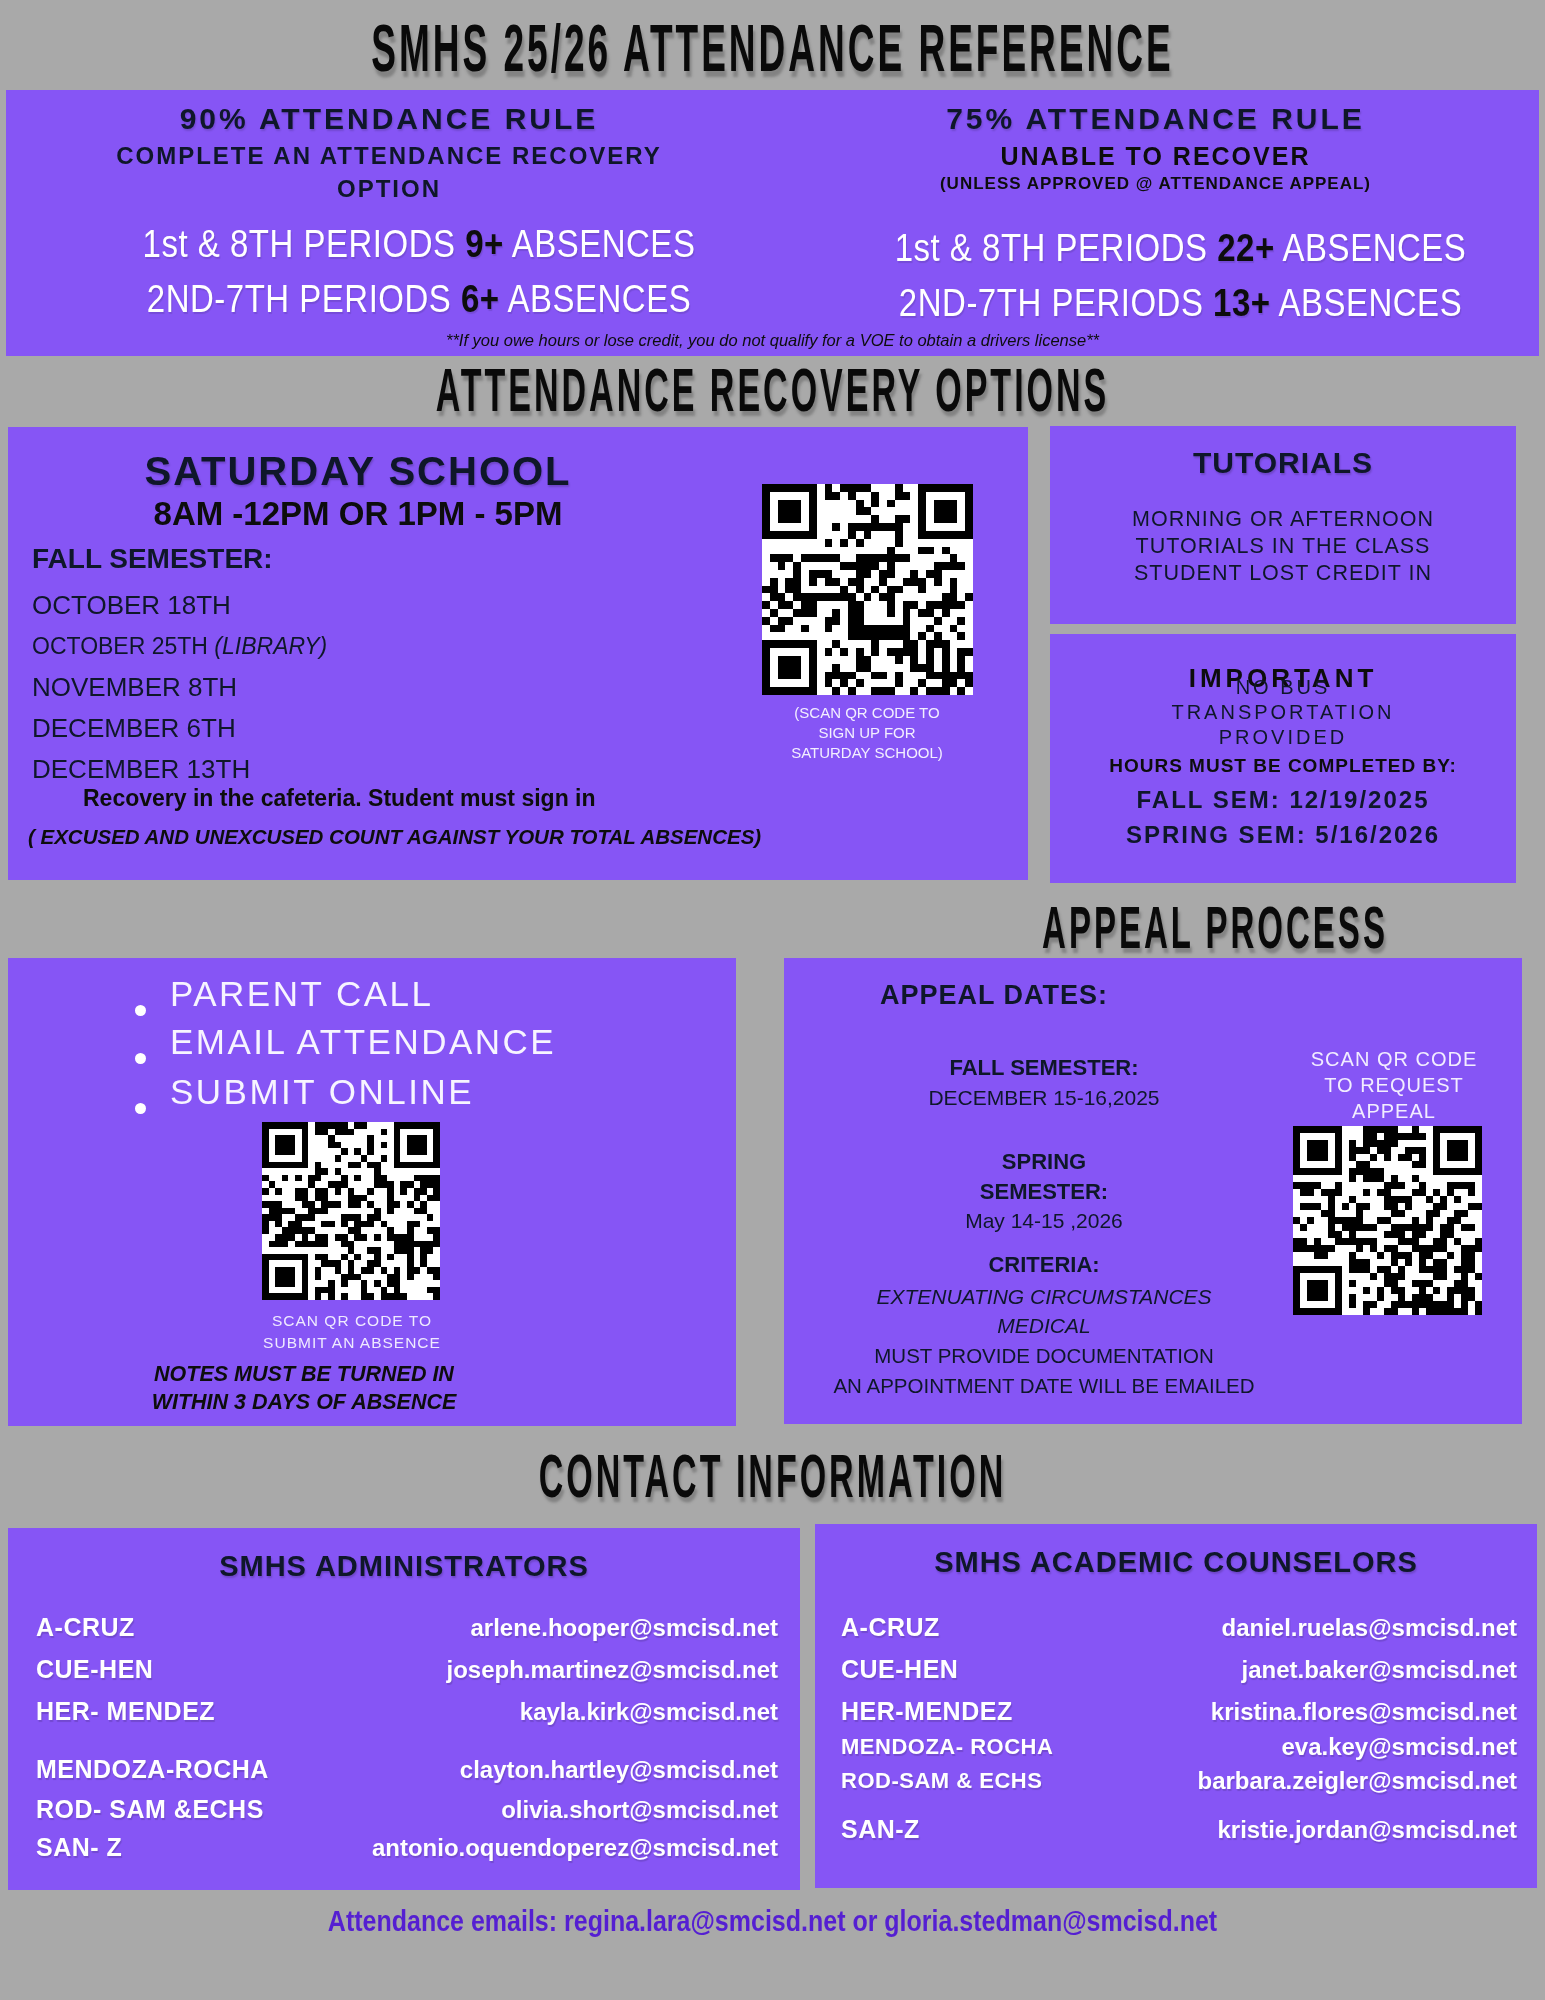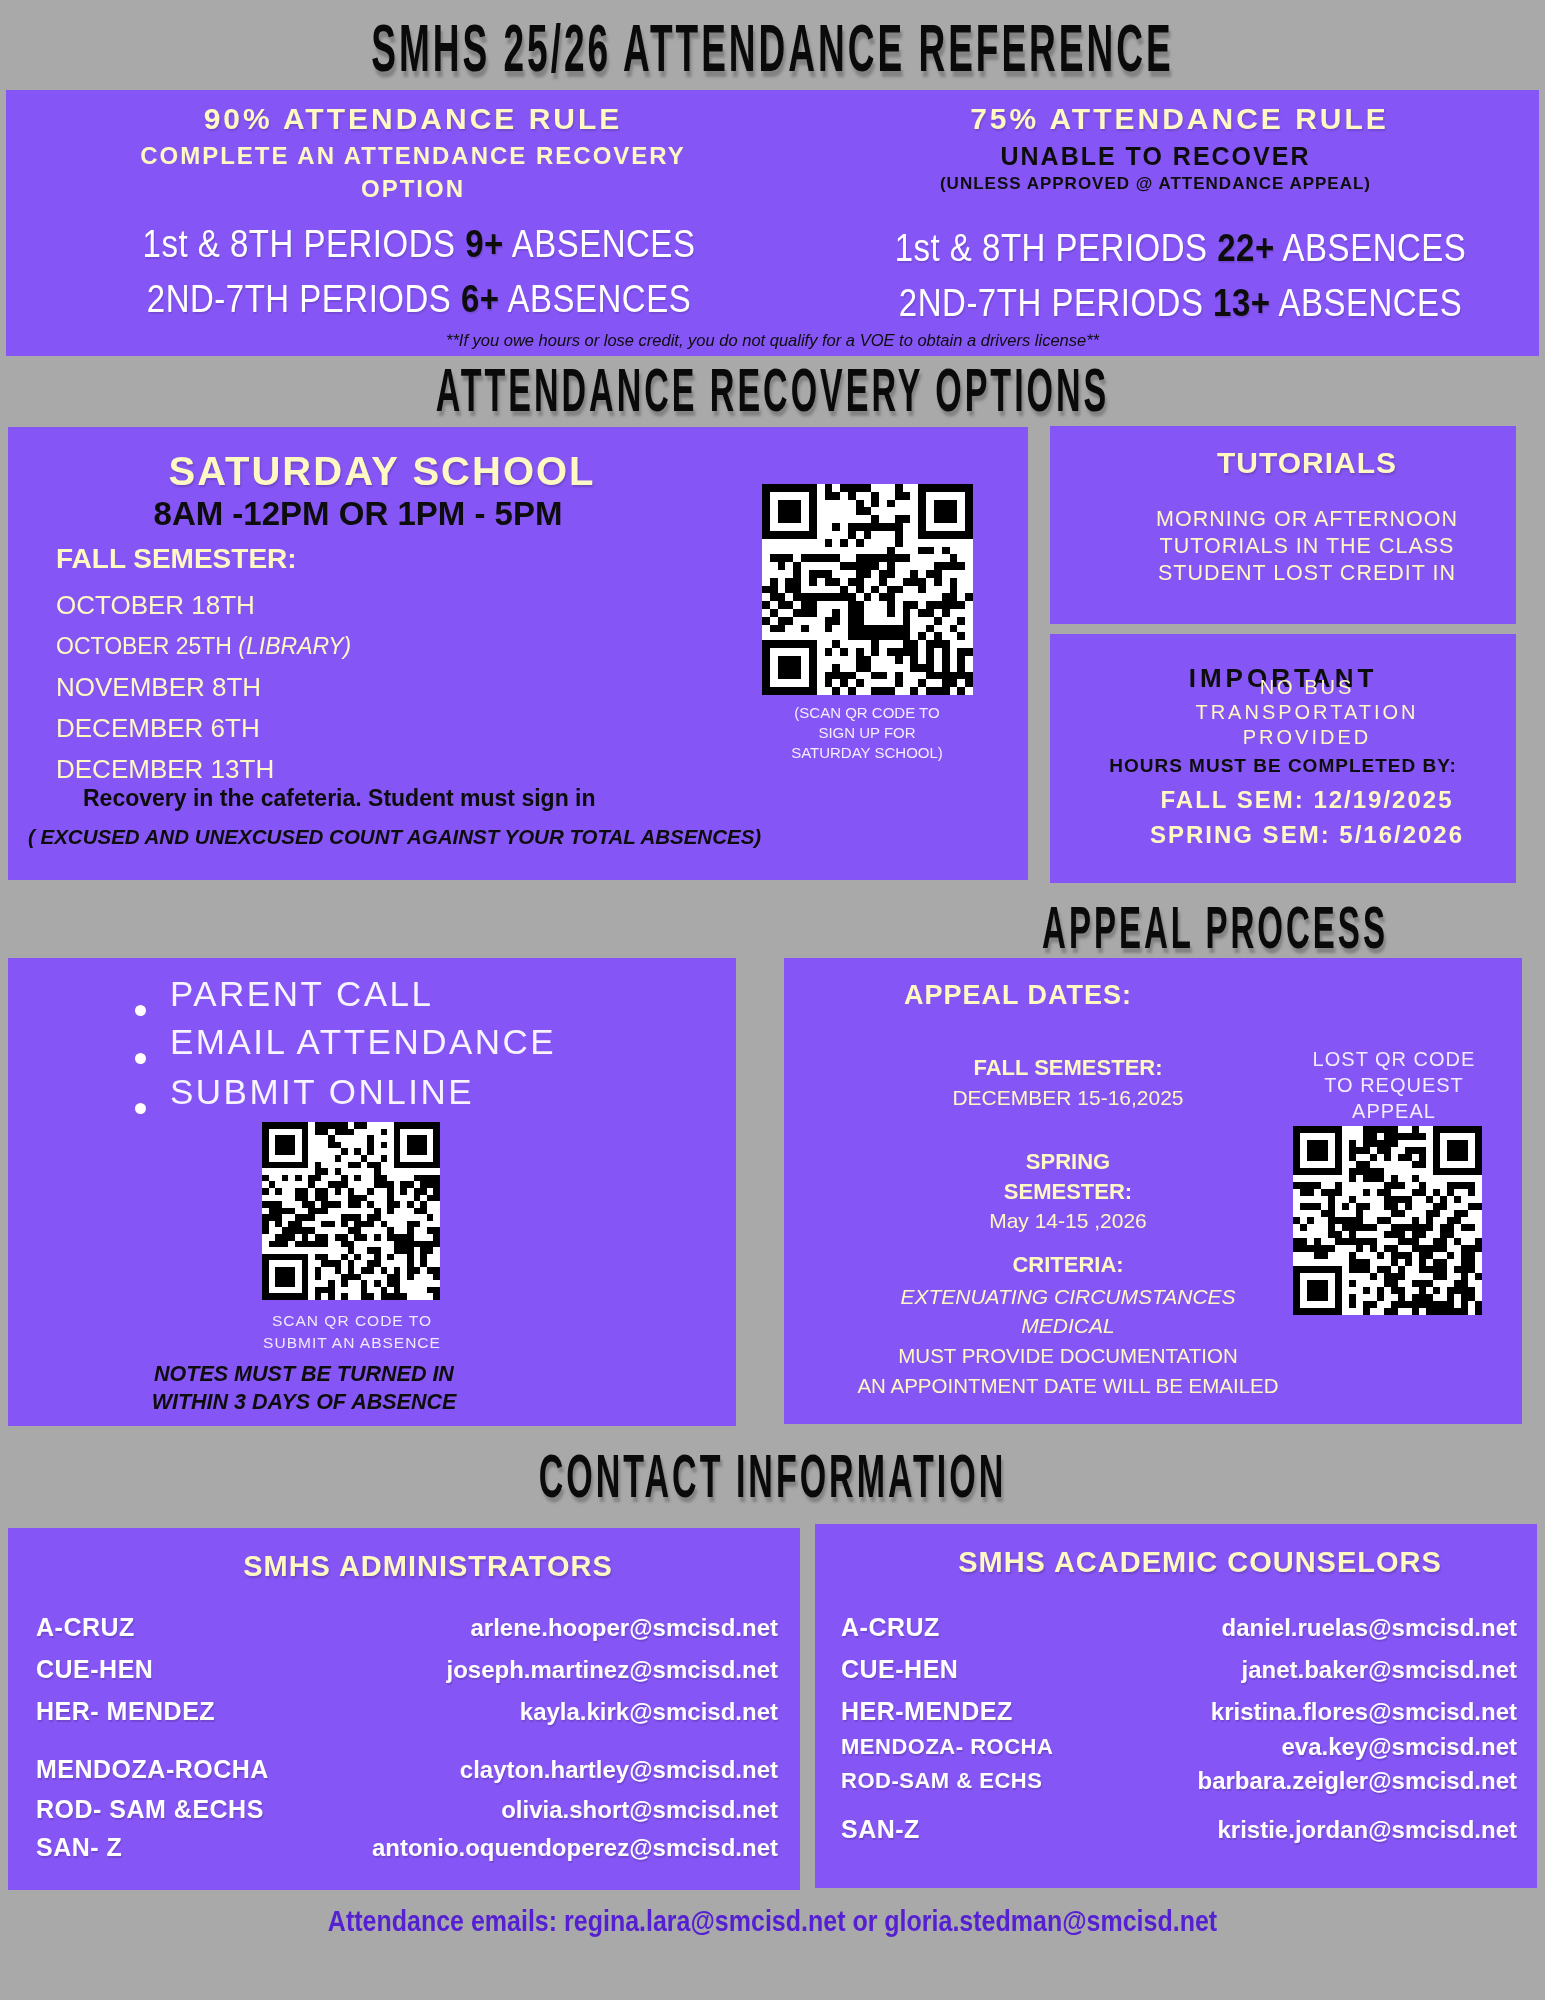--- a/index.html
+++ b/index.html
@@ -1,21 +1,21 @@
 <!DOCTYPE html>
 <html><head>
 <meta charset="utf-8">
 <style>
   html,body{margin:0;padding:0;background:#a9a9a9;}
   .poster{position:relative;width:1545px;height:2000px;background:#a9a9a9;
           font-family:"Liberation Sans",sans-serif;overflow:hidden;}
   .box{position:absolute;background:#8655f5;}
   .t{position:absolute;white-space:nowrap;}
   .ctr{text-align:center;}
-  .w{color:#fef9c3;margin-left:24px;}
+  .w{color:#0f172a;}
   .k{color:#0d0d0d;}
   
   .hdr{position:absolute;display:flex;align-items:center;justify-content:center;color:#0a0a0a;}
   .hdr>span{font-weight:900;transform:scaleY(1.78);letter-spacing:3px;white-space:nowrap;
             text-shadow:2px 3px 2px rgba(60,60,60,.35);}
   .rule-heading{font-size:30px;font-weight:800;letter-spacing:3px;width:100%;text-align:center;
                 text-shadow:1px 2px 2px rgba(0,0,0,.15);}
   .prow{position:absolute;width:100%;text-align:center;color:#fff;font-size:33px;font-weight:500;
         transform:scaleY(1.18);letter-spacing:0.5px;text-shadow:1px 2px 1px rgba(0,0,0,.12);}
   .prow b{color:#0d0d0d;font-weight:800;}
@@ -676,21 +676,21 @@
     <div class="t w ctr" style="top:221px;left:20px;width:480px;font-size:22px;font-weight:800;">SEMESTER:</div>
     <div class="t w ctr" style="top:251px;left:20px;width:480px;font-size:21px;">May 14-15 ,2026</div>
 
     <div class="t w ctr" style="top:294px;left:20px;width:480px;font-size:22px;font-weight:800;">CRITERIA:</div>
     <div class="t w ctr" style="top:327px;left:20px;width:480px;font-size:21px;font-style:italic;">EXTENUATING CIRCUMSTANCES</div>
     <div class="t w ctr" style="top:356px;left:20px;width:480px;font-size:21px;font-style:italic;">MEDICAL</div>
     <div class="t w ctr" style="top:386px;left:20px;width:480px;font-size:20.5px;">MUST PROVIDE DOCUMENTATION</div>
     <div class="t w ctr" style="top:416px;left:20px;width:480px;font-size:20.5px;">AN APPOINTMENT DATE WILL BE EMAILED</div>
 
     <div class="t ctr" style="top:88px;left:500px;width:220px;font-size:20px;line-height:26px;color:#f2edff;letter-spacing:1px;white-space:normal;">
-      <div>LOST QR CODE</div>
+      <div>SCAN QR CODE</div>
       <div>TO REQUEST</div>
       <div>APPEAL</div>
     </div>
     <div class="qr" style="left:509px;top:168px;width:189px;height:189px;">
         <svg viewBox="0 0 27 27" shape-rendering="crispEdges" xmlns="http://www.w3.org/2000/svg">
           <rect width="27" height="27" fill="#ffffff"></rect>
           <rect x="10" y="0" width="1" height="1" fill="#000"></rect>
           <rect x="11" y="0" width="1" height="1" fill="#000"></rect>
           <rect x="12" y="0" width="1" height="1" fill="#000"></rect>
           <rect x="13" y="0" width="1" height="1" fill="#000"></rect>

